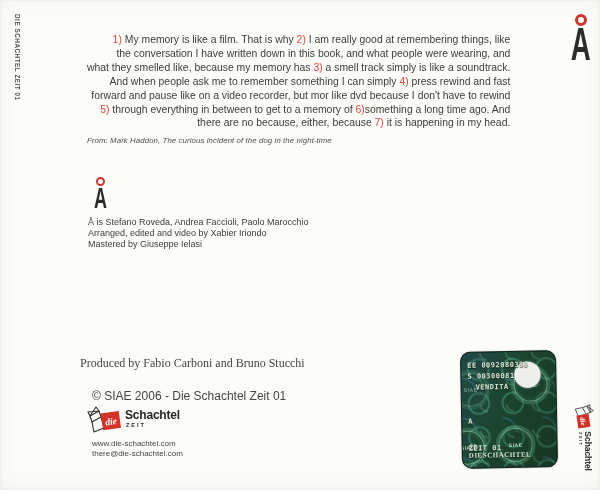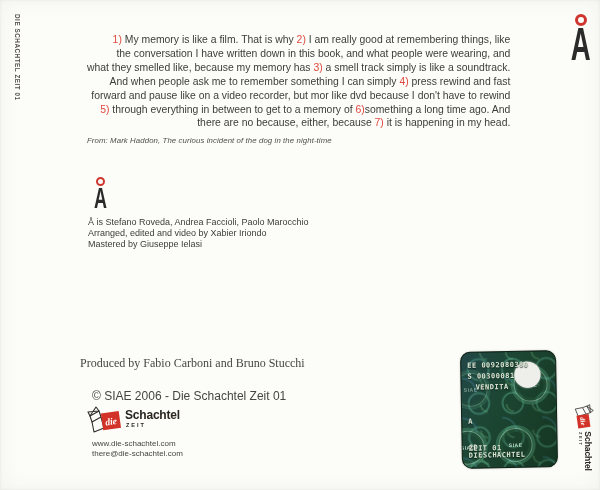--- a/index.html
+++ b/index.html
@@ -154,21 +154,21 @@
     <div class="holo-ring" style="left:-8px; top:20px; opacity:.6;">
         <span>SIAE</span>
       </div>
     <div class="punch-hole"></div>
     <div class="stx" style="top:9px;">EE 0092080380</div>
     <div class="stx" style="top:20px;">S 00300081</div>
     <div class="stx" style="top:31px;margin-left:8px;">VENDITA</div>
     <div class="stx" style="top:52px;margin-top:39px;">CD</div>
     <div class="stx" style="top:65px;">A</div>
     <div class="stx" style="top:92px;">ZEIT 01</div>
-    <div class="stx" style="top:99px;">DIESCHACHTEL</div>
+    <div class="stx" style="top:99px;font-family:Liberation Serif, serif;">DIESCHACHTEL</div>
   </div>
 
   <div class="spine-right">
     <div class="scaled">
       <div class="brand-logo">
         <svg class="box-icon" width="37" height="28" viewBox="0 0 37 28">
           <g stroke="#2e2b28" stroke-width="1.1" fill="none" stroke-linejoin="round">
             <path d="M3,10 L12,5 L14,11 L5,16 Z"></path>
             <path d="M5,16 L7,26 L17,22 L14,11"></path>
             <path d="M12,5 L9,1 L3,10 L1,6 Z"></path>

